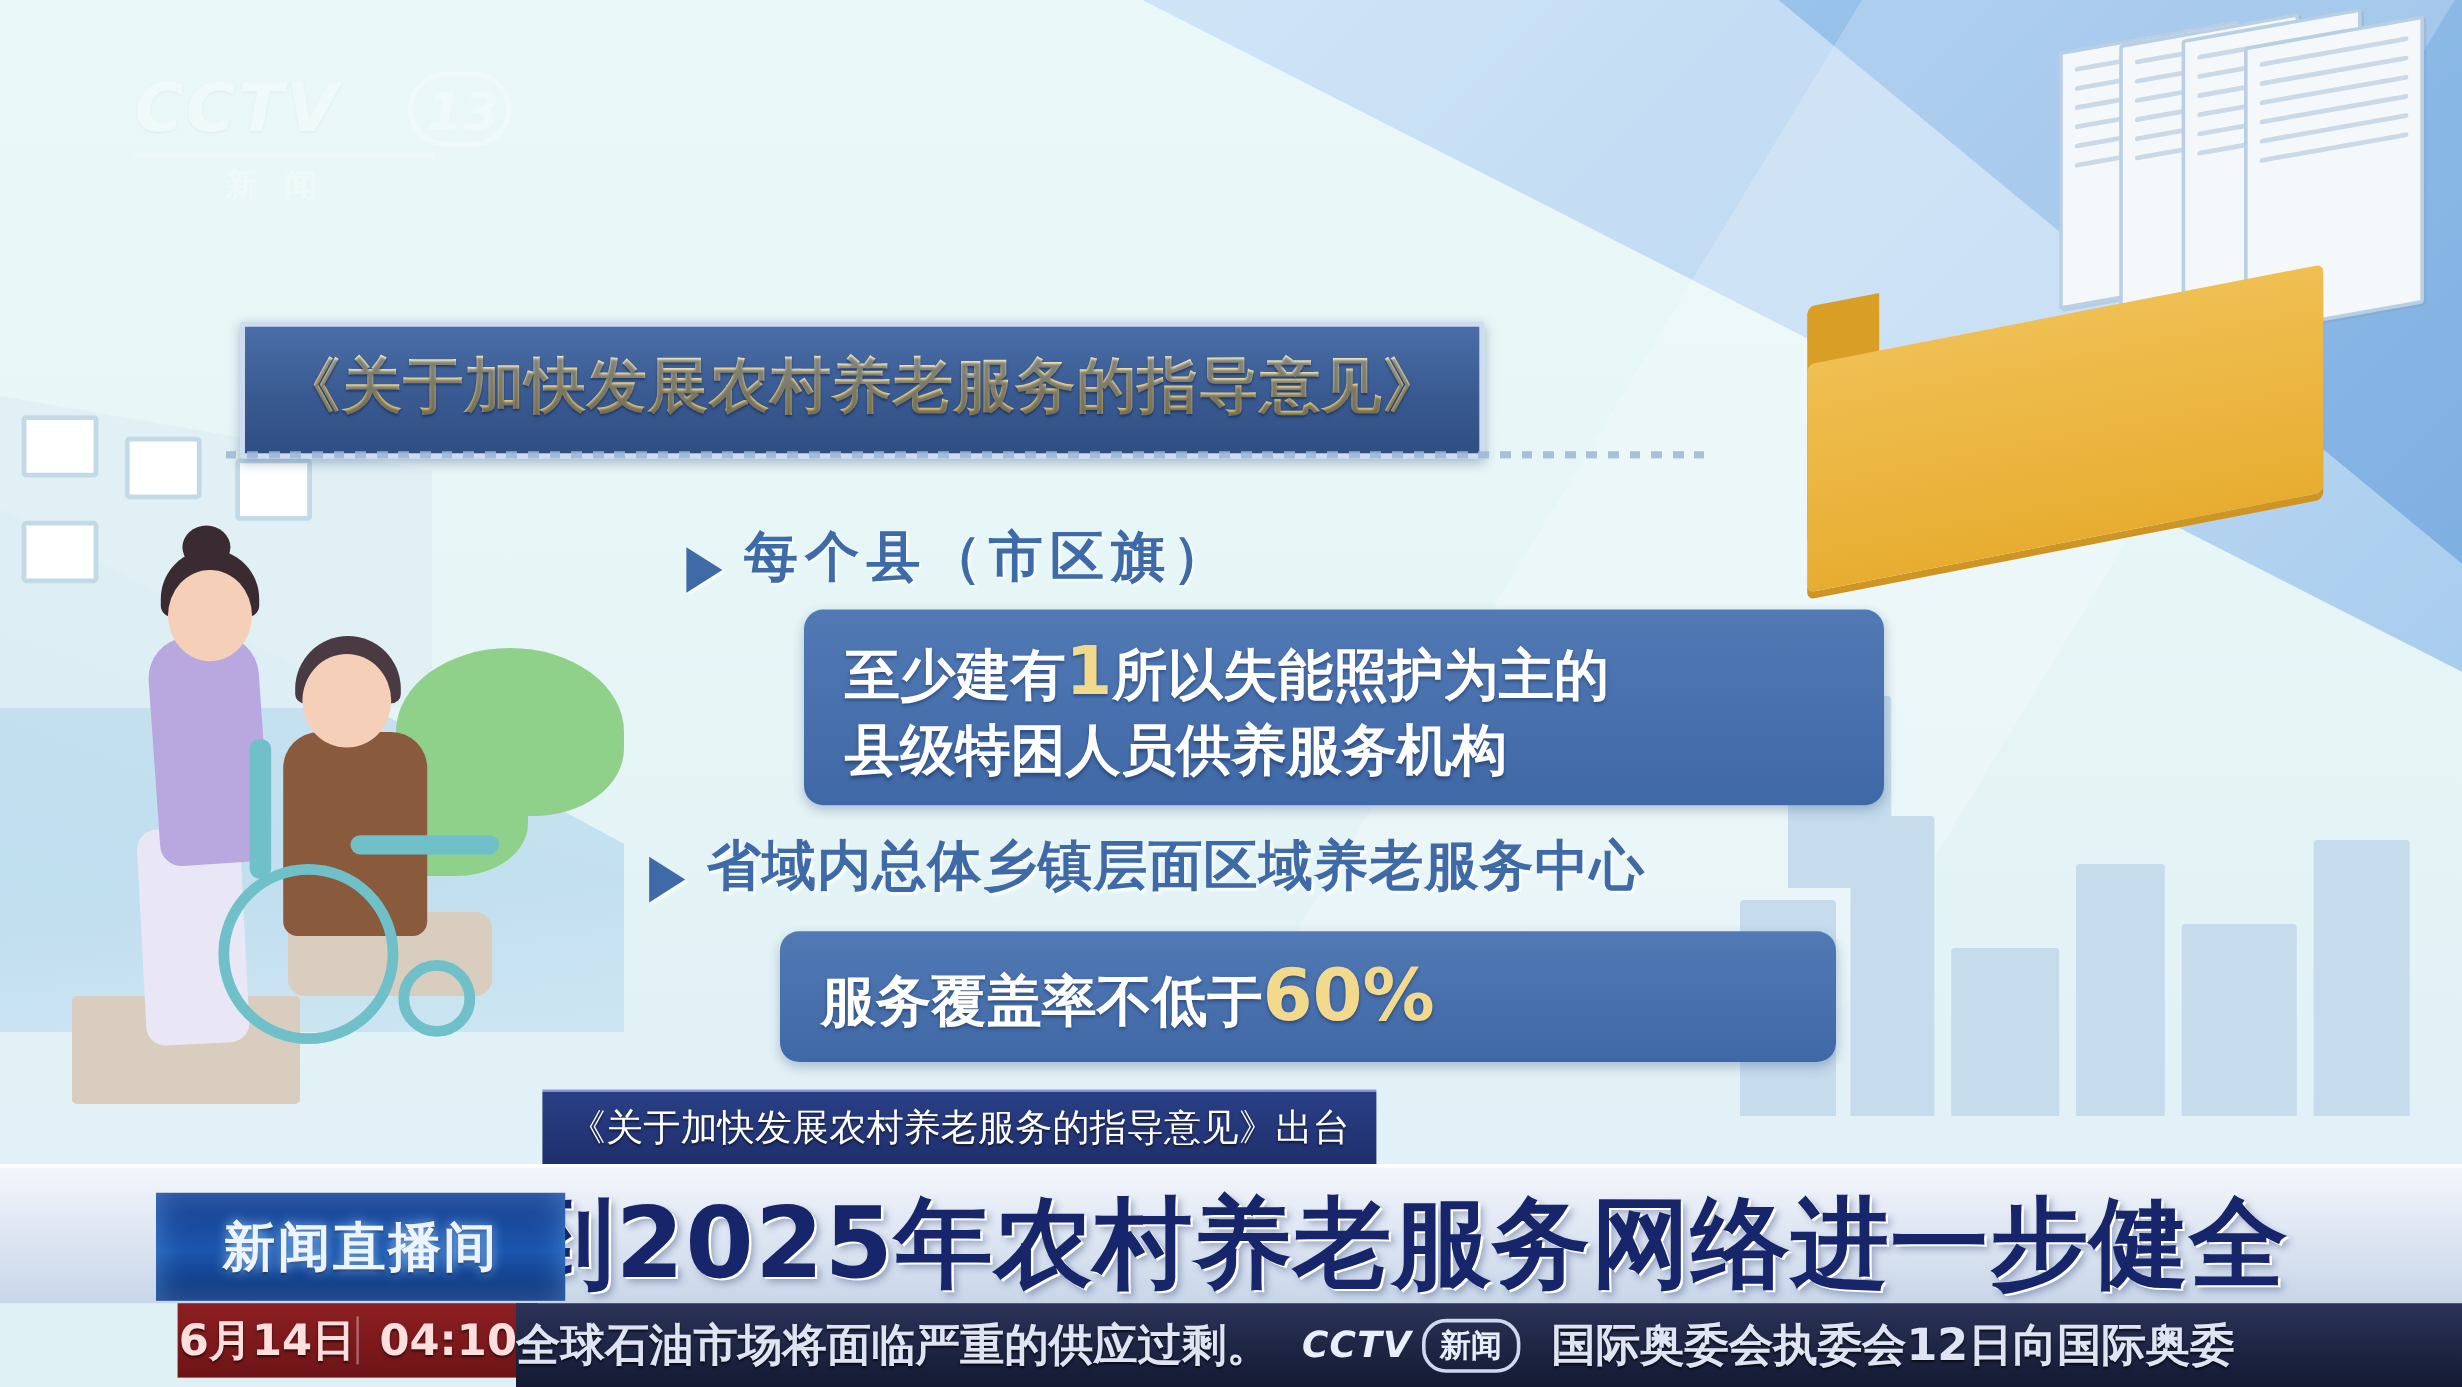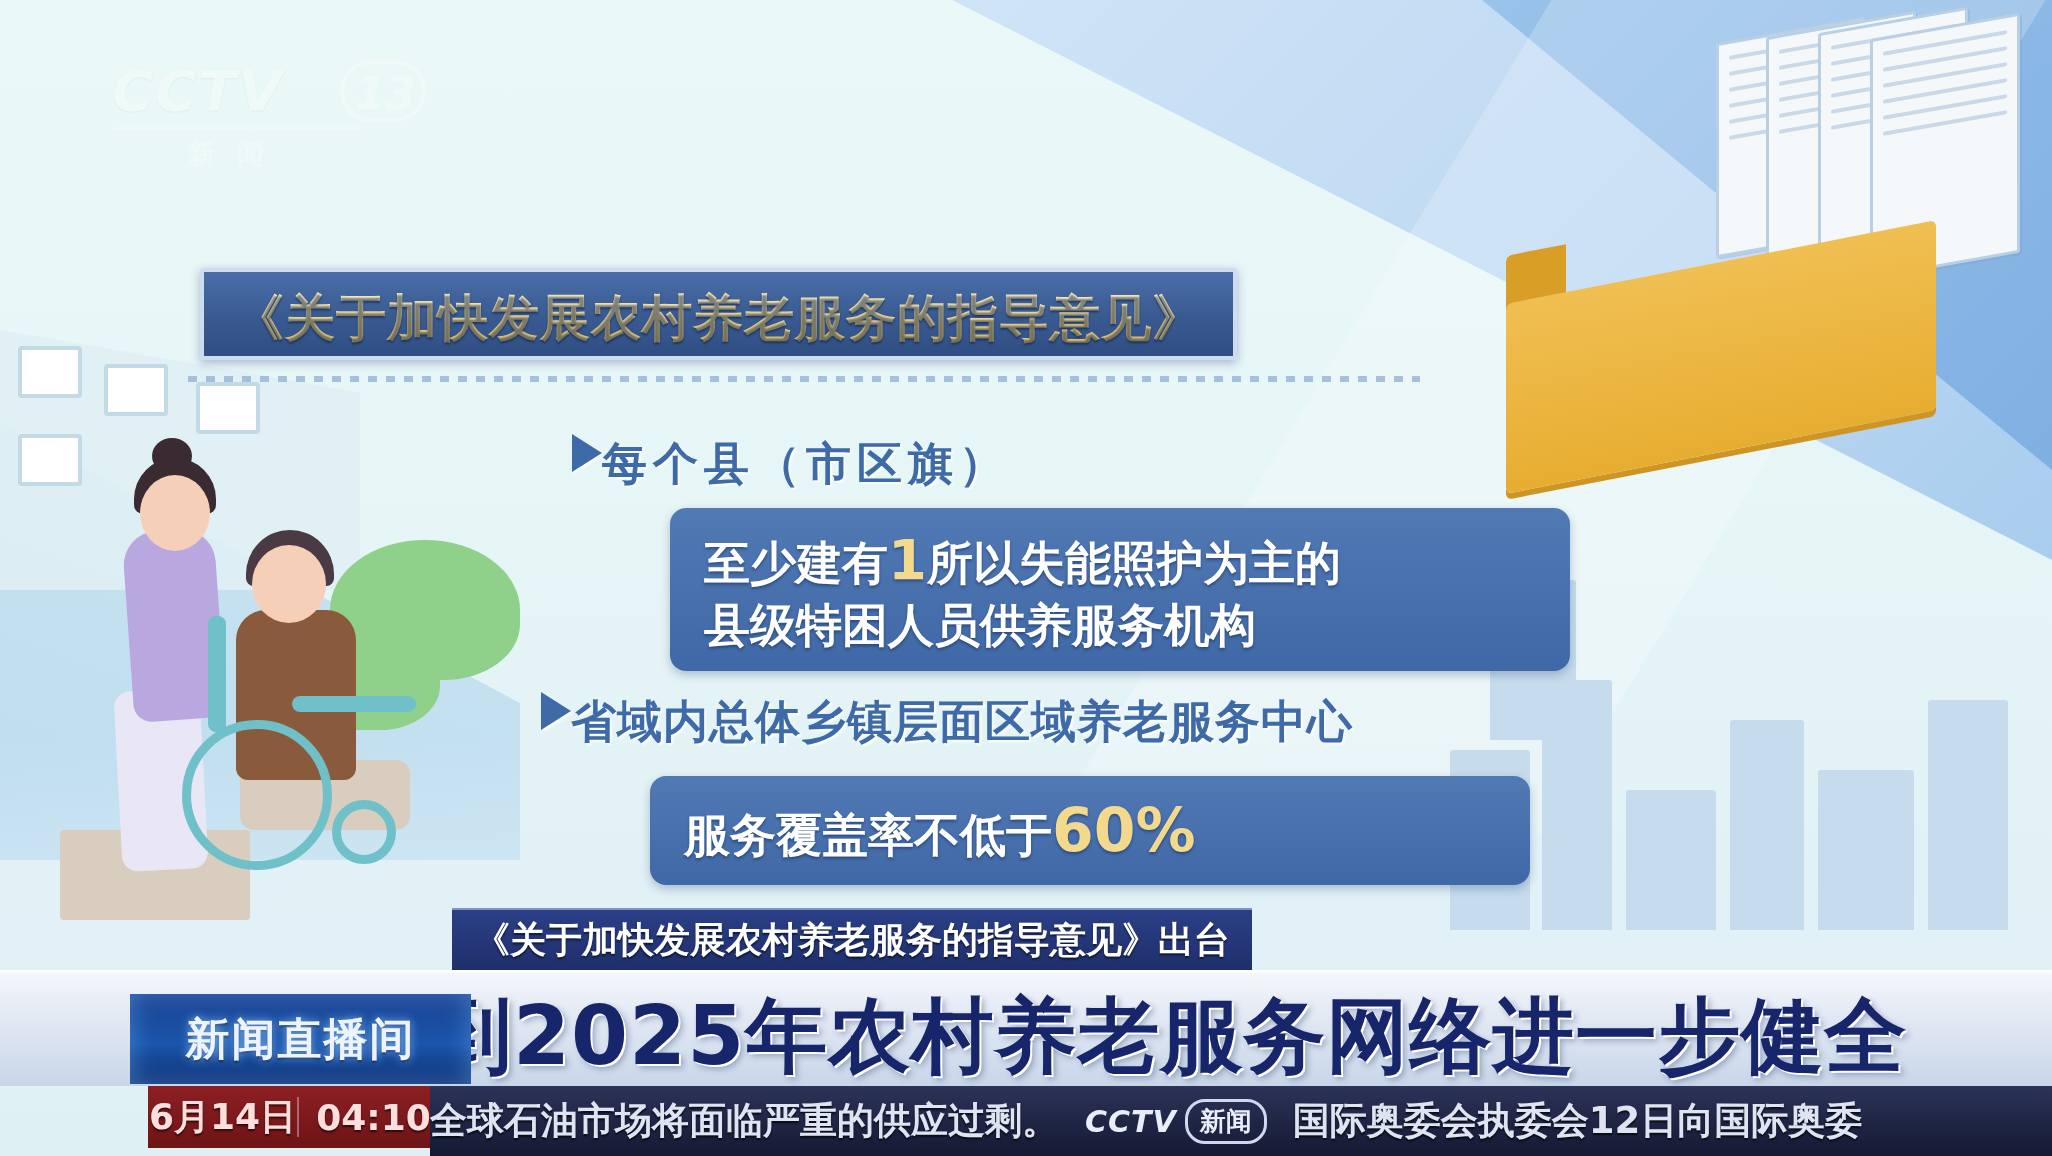--- a/index.html
+++ b/index.html
@@ -77,55 +77,55 @@
   .elder-hair { position:absolute; left:246px; top:200px; width:88px; height:56px;
     background:#4a3a44; border-radius:46px 46px 8px 8px; }
   .elder-lap { position:absolute; left:240px; top:430px; width:170px; height:70px;
     background:#d9cdbf; border-radius:14px; }
   .wheel { position:absolute; border:9px solid #6fc0c8; border-radius:50%; background:transparent; }
   .wheel-bar { position:absolute; background:#6fc0c8; border-radius:8px; }
   .ground-box { position:absolute; background:#d9cdbf; border-radius:4px; }
   .city { position:absolute; background:#c6dced; border-radius:3px 3px 0 0; }
 
   
-  .title-band { position:absolute; left:200px; top:268px; height:92px;
-    padding:4px 30px; display:flex; align-items:flex-end;
+  .title-band { position:absolute; left:200px; top:268px; height:114px;
+    padding:16px 30px; display:flex; align-items:flex-start;
     background:linear-gradient(180deg,#4a6ea8 0%,#395a91 55%,#2f4e83 100%);
     border:4px solid #cddcf1; border-radius:3px;
     box-shadow:0 3px 10px rgba(40,70,120,.35); }
   .title-text { font-size:50px; font-weight:700; letter-spacing:1px; white-space:nowrap;
     background:linear-gradient(180deg,#fdf6d2 0%,#f3de9a 45%,#d9b95e 100%);
     -webkit-background-clip:text; background-clip:text; color:transparent;
     text-shadow:0 2px 2px rgba(10,25,60,.5);
     font-family:"DejaVu Sans","Liberation Sans",sans-serif; }
   .title-dots { position:absolute; left:188px; top:376px; width:1232px; height:6px;
     background:repeating-linear-gradient(90deg,#9bb6d6 0 9px,transparent 9px 18px); opacity:.85; }
 
   
-  .bullet-row { position:absolute; display:flex; align-items:flex-start; }
+  .bullet-row { position:absolute; display:flex; align-items:flex-end; gap:18px; }
   .tri { width:0; height:0; border-left:30px solid #3f6aa8;
     border-top:19px solid transparent; border-bottom:19px solid transparent;
     filter:drop-shadow(2px 2px 1px rgba(255,255,255,.85)); }
   .bullet-text { font-size:45px; font-weight:700; color:#3f6aa8; letter-spacing:1px;
     white-space:nowrap; text-shadow:2px 2px 2px rgba(255,255,255,.9); }
   .bullet-text.spaced { letter-spacing:6px; }
 
   .fact-box { position:absolute; background:linear-gradient(180deg,#5179b4 0%,#3f68a6 100%);
     border-radius:16px; padding:16px 34px; box-shadow:0 4px 10px rgba(40,70,120,.3);margin-left:34px; }
   .fact-line { font-size:46px; font-weight:700; color:#ffffff; white-space:nowrap;
     line-height:1.28; text-shadow:0 2px 3px rgba(10,30,70,.45); }
   .hl { color:#f2d98c; font-size:56px; font-weight:700; }
   .hl-big { color:#f2d98c; font-size:60px; font-weight:700; letter-spacing:0; }
 
   
   .lt-sub { position:absolute; left:452px; top:908px; height:62px; padding:0 22px;
     display:flex; align-items:center;
     background:linear-gradient(180deg,#2a3f86 0%,#1f2f6c 100%);
     border-top:2px solid #7f93cf; }
-  .lt-sub-text { font-size:36px; font-weight:700; color:#ffffff; white-space:nowrap;
+  .lt-sub-text { font-size:31px; font-weight:400; color:#ffffff; white-space:nowrap;
     text-shadow:0 2px 2px rgba(0,0,0,.55); }
 
   .lt-main { position:absolute; left:0px; top:970px; width:2052px; height:116px;
     background:linear-gradient(180deg,#f3f6fb 0%,#e2e9f4 40%,#c8d6e8 100%);
     border-top:3px solid #ffffff; }
   .lt-main-text { position:absolute; left:430px; top:982px; font-size:82px; font-weight:700;
     color:#17256b; white-space:nowrap; letter-spacing:1px;
     text-shadow:2px 2px 0 #ffffff, 4px 4px 6px rgba(30,50,110,.35); }
 
   .badge { position:absolute; left:130px; top:994px; width:341px; height:90px;

